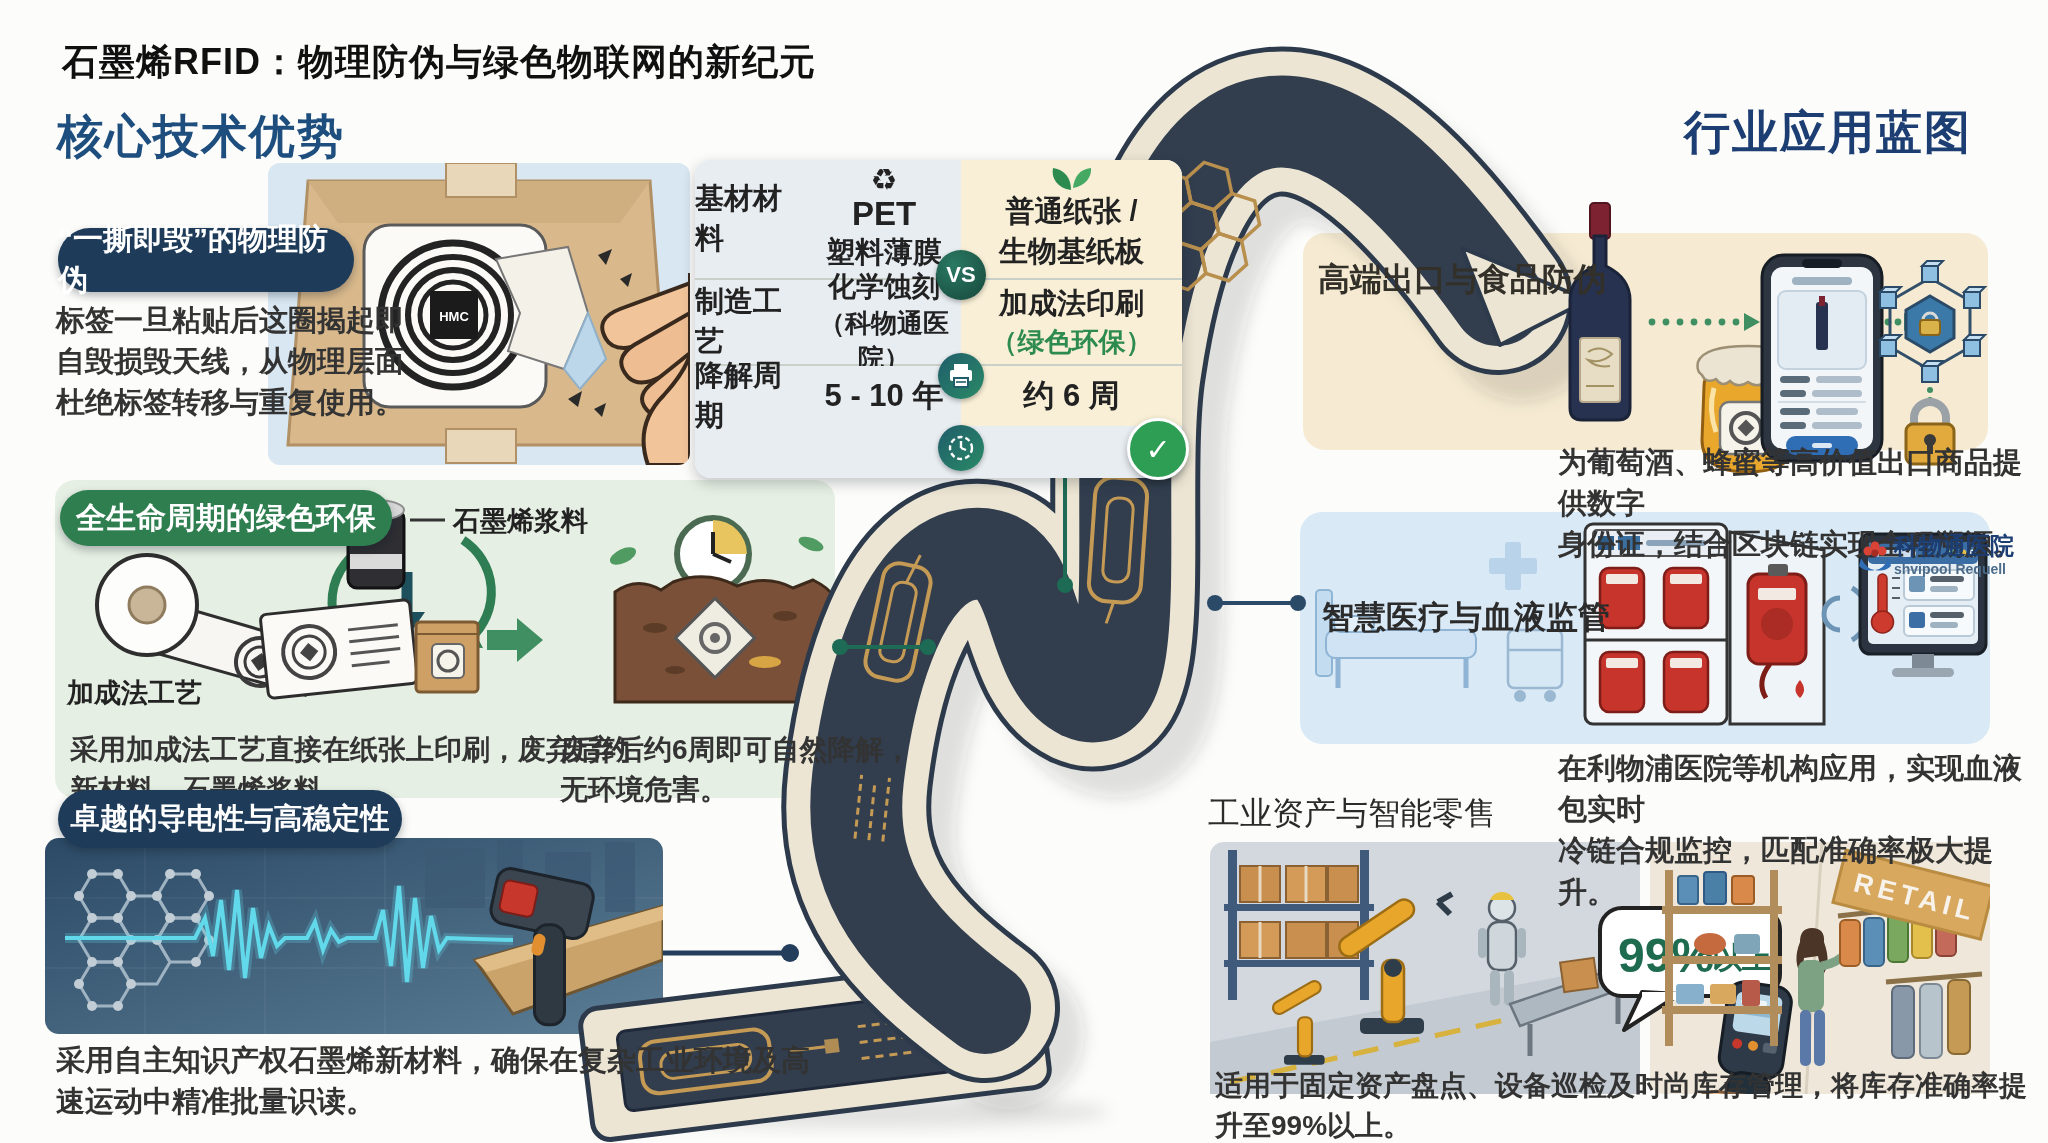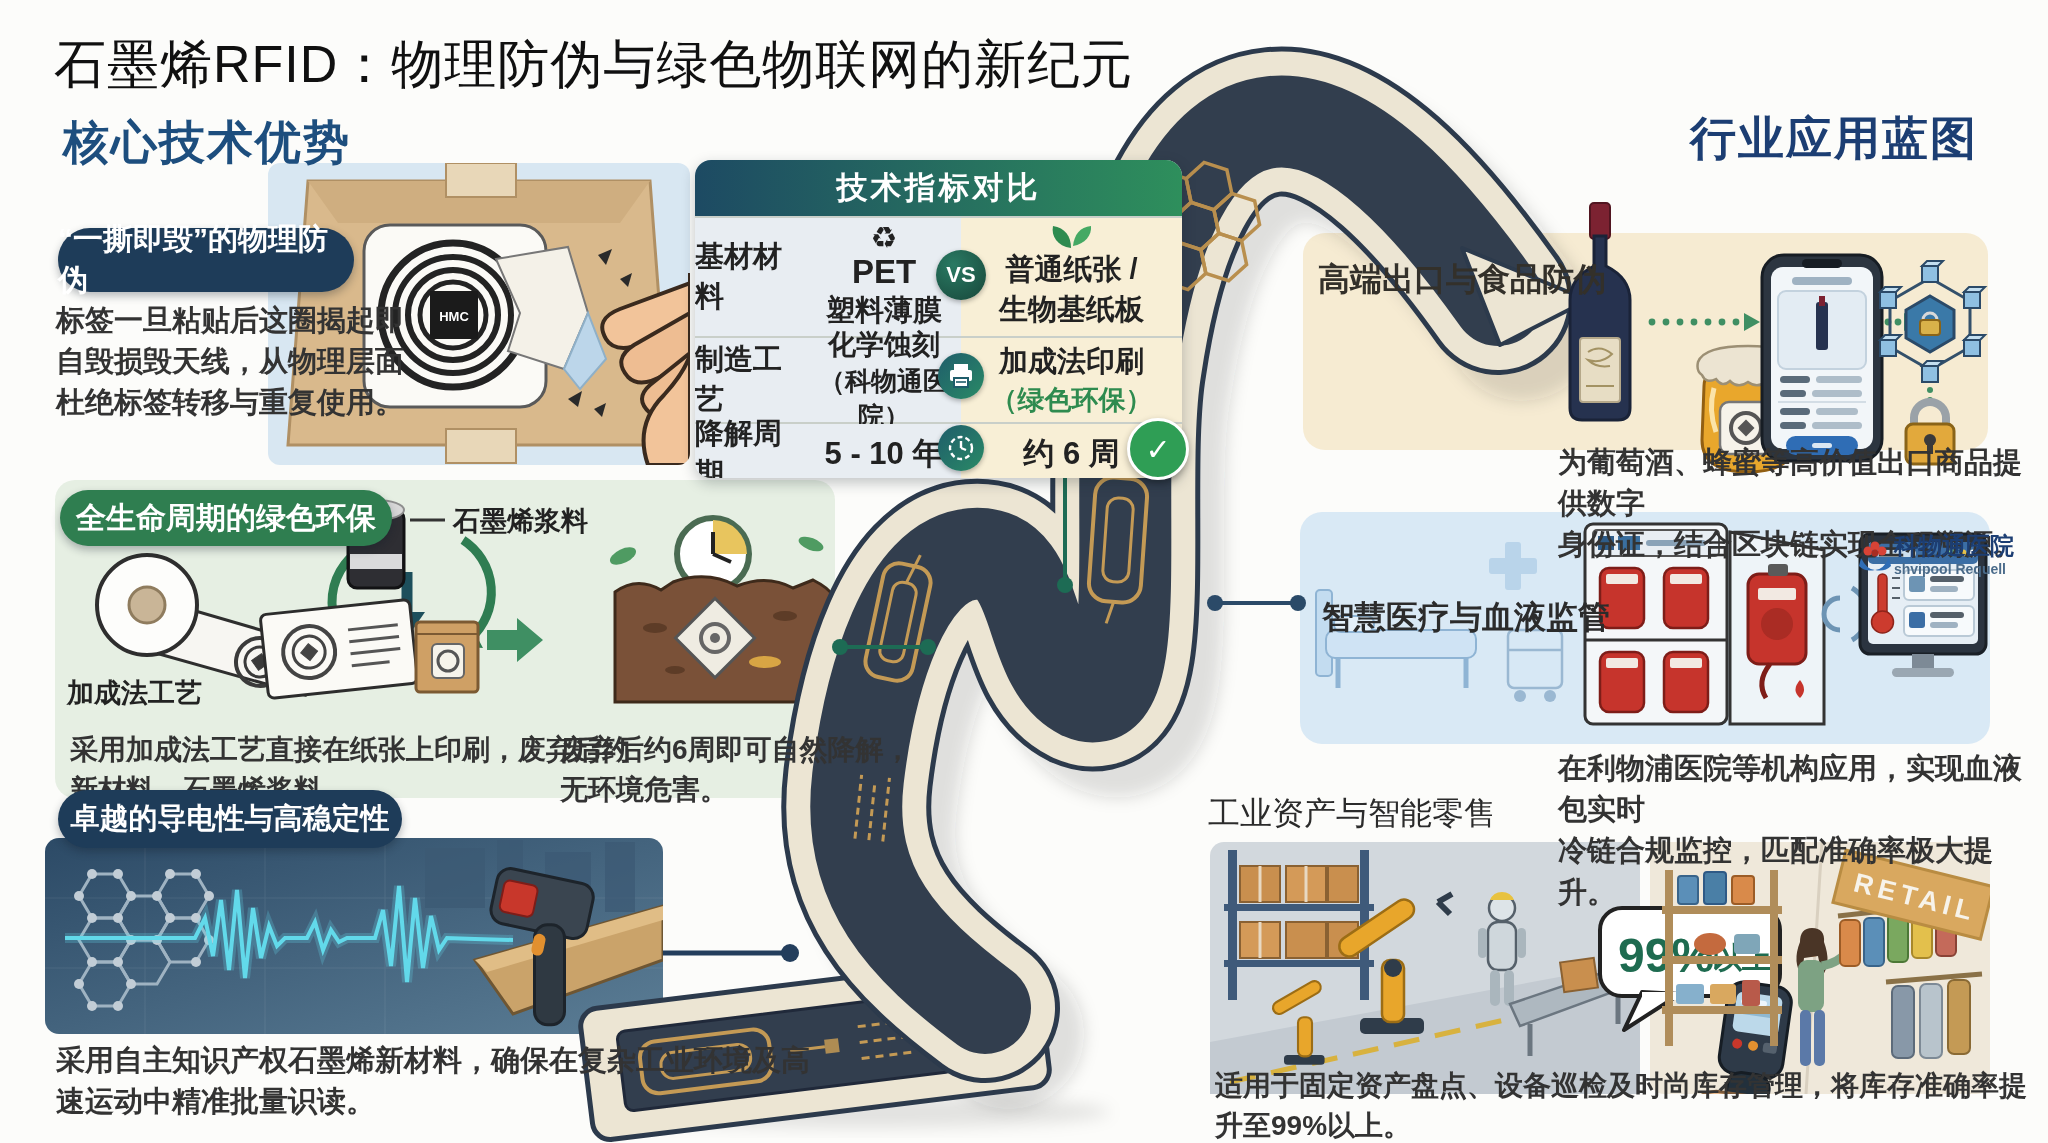--- a/index.html
+++ b/index.html
@@ -1,20 +1,20 @@
 <!DOCTYPE html>
 <html><head>
 <meta charset="utf-8">
 <style>
   html,body{margin:0;padding:0;background:#e8e8e8}
   .canvas{position:relative;width:2048px;height:1143px;background:#fcfcfa;overflow:hidden;
           font-family:"Liberation Sans","DejaVu Sans",sans-serif}
   .abs{position:absolute}
-  .page-title{font-size:52px;font-weight:400;color:#101010;letter-spacing:1px;margin:0;z-index:7}
-  .col-header{font-size:46px;font-weight:900;margin:8px;z-index:8;letter-spacing:2px}
+  .page-title{font-size:36px;font-weight:700;color:#101010;letter-spacing:1px;margin:8px;z-index:7}
+  .col-header{font-size:46px;font-weight:900;margin:2px;z-index:8;letter-spacing:2px}
   .badge{color:#fff;font-weight:700;display:flex;align-items:center;justify-content:center;
          box-shadow:0 4px 9px rgba(15,25,40,.30);z-index:7;border-radius:32px}
   .badge-navy{background:#1e3c59}
   .badge-green{background:#2f7e50}
   .desc{font-weight:700;color:#333;white-space:pre-line;margin:0;z-index:7;line-height:1.42}
   .panel{border-radius:20px;z-index:1}
   
   .cmp-table{left:695px;top:160px;width:487px;height:318px;border-radius:16px;overflow:visible;
              z-index:8;box-shadow:0 5px 14px rgba(20,30,40,.25)}
   .cmp-inner{position:absolute;inset:0;border-radius:16px;overflow:hidden;background:#e8edf2}
@@ -307,21 +307,20 @@
       <rect x="56" y="46" width="30" height="100" rx="13" fill="#2f3942" stroke="#1d242b" stroke-width="3" transform="rotate(-12 71 96)"></rect>
       <rect x="48" y="58" width="12" height="22" rx="6" fill="#e2902f"></rect>
     </g>
   </svg>
   <div class="abs badge badge-navy" style="left:58px;top:790px;width:344px;height:58px;font-size:29px">卓越的导电性与高稳定性</div>
   <p class="abs desc" style="left:56px;top:1040px;font-size:29px">采用自主知识产权石墨烯新材料，确保在复杂工业环境及高
 速运动中精准批量识读。</p>
 
   <div class="abs cmp-table">
     <div class="cmp-inner">
-      <div class="t-header">技术指标对比</div>
       <div class="t-row" style="height:118px">
         <div class="t-label">基材材料</div>
         <div class="t-left">
           <div style="font-size:30px;line-height:1">♻</div>
           <div style="font-size:33px">PET</div>
           <div style="font-size:29px">塑料薄膜</div>
         </div>
         <div class="t-right">
           <svg width="46" height="26" viewBox="0 0 46 26">
             <path d="M 22 24 C 8 22 2 12 4 2 C 16 4 22 12 22 24 Z" fill="#2e8b4f"></path>

